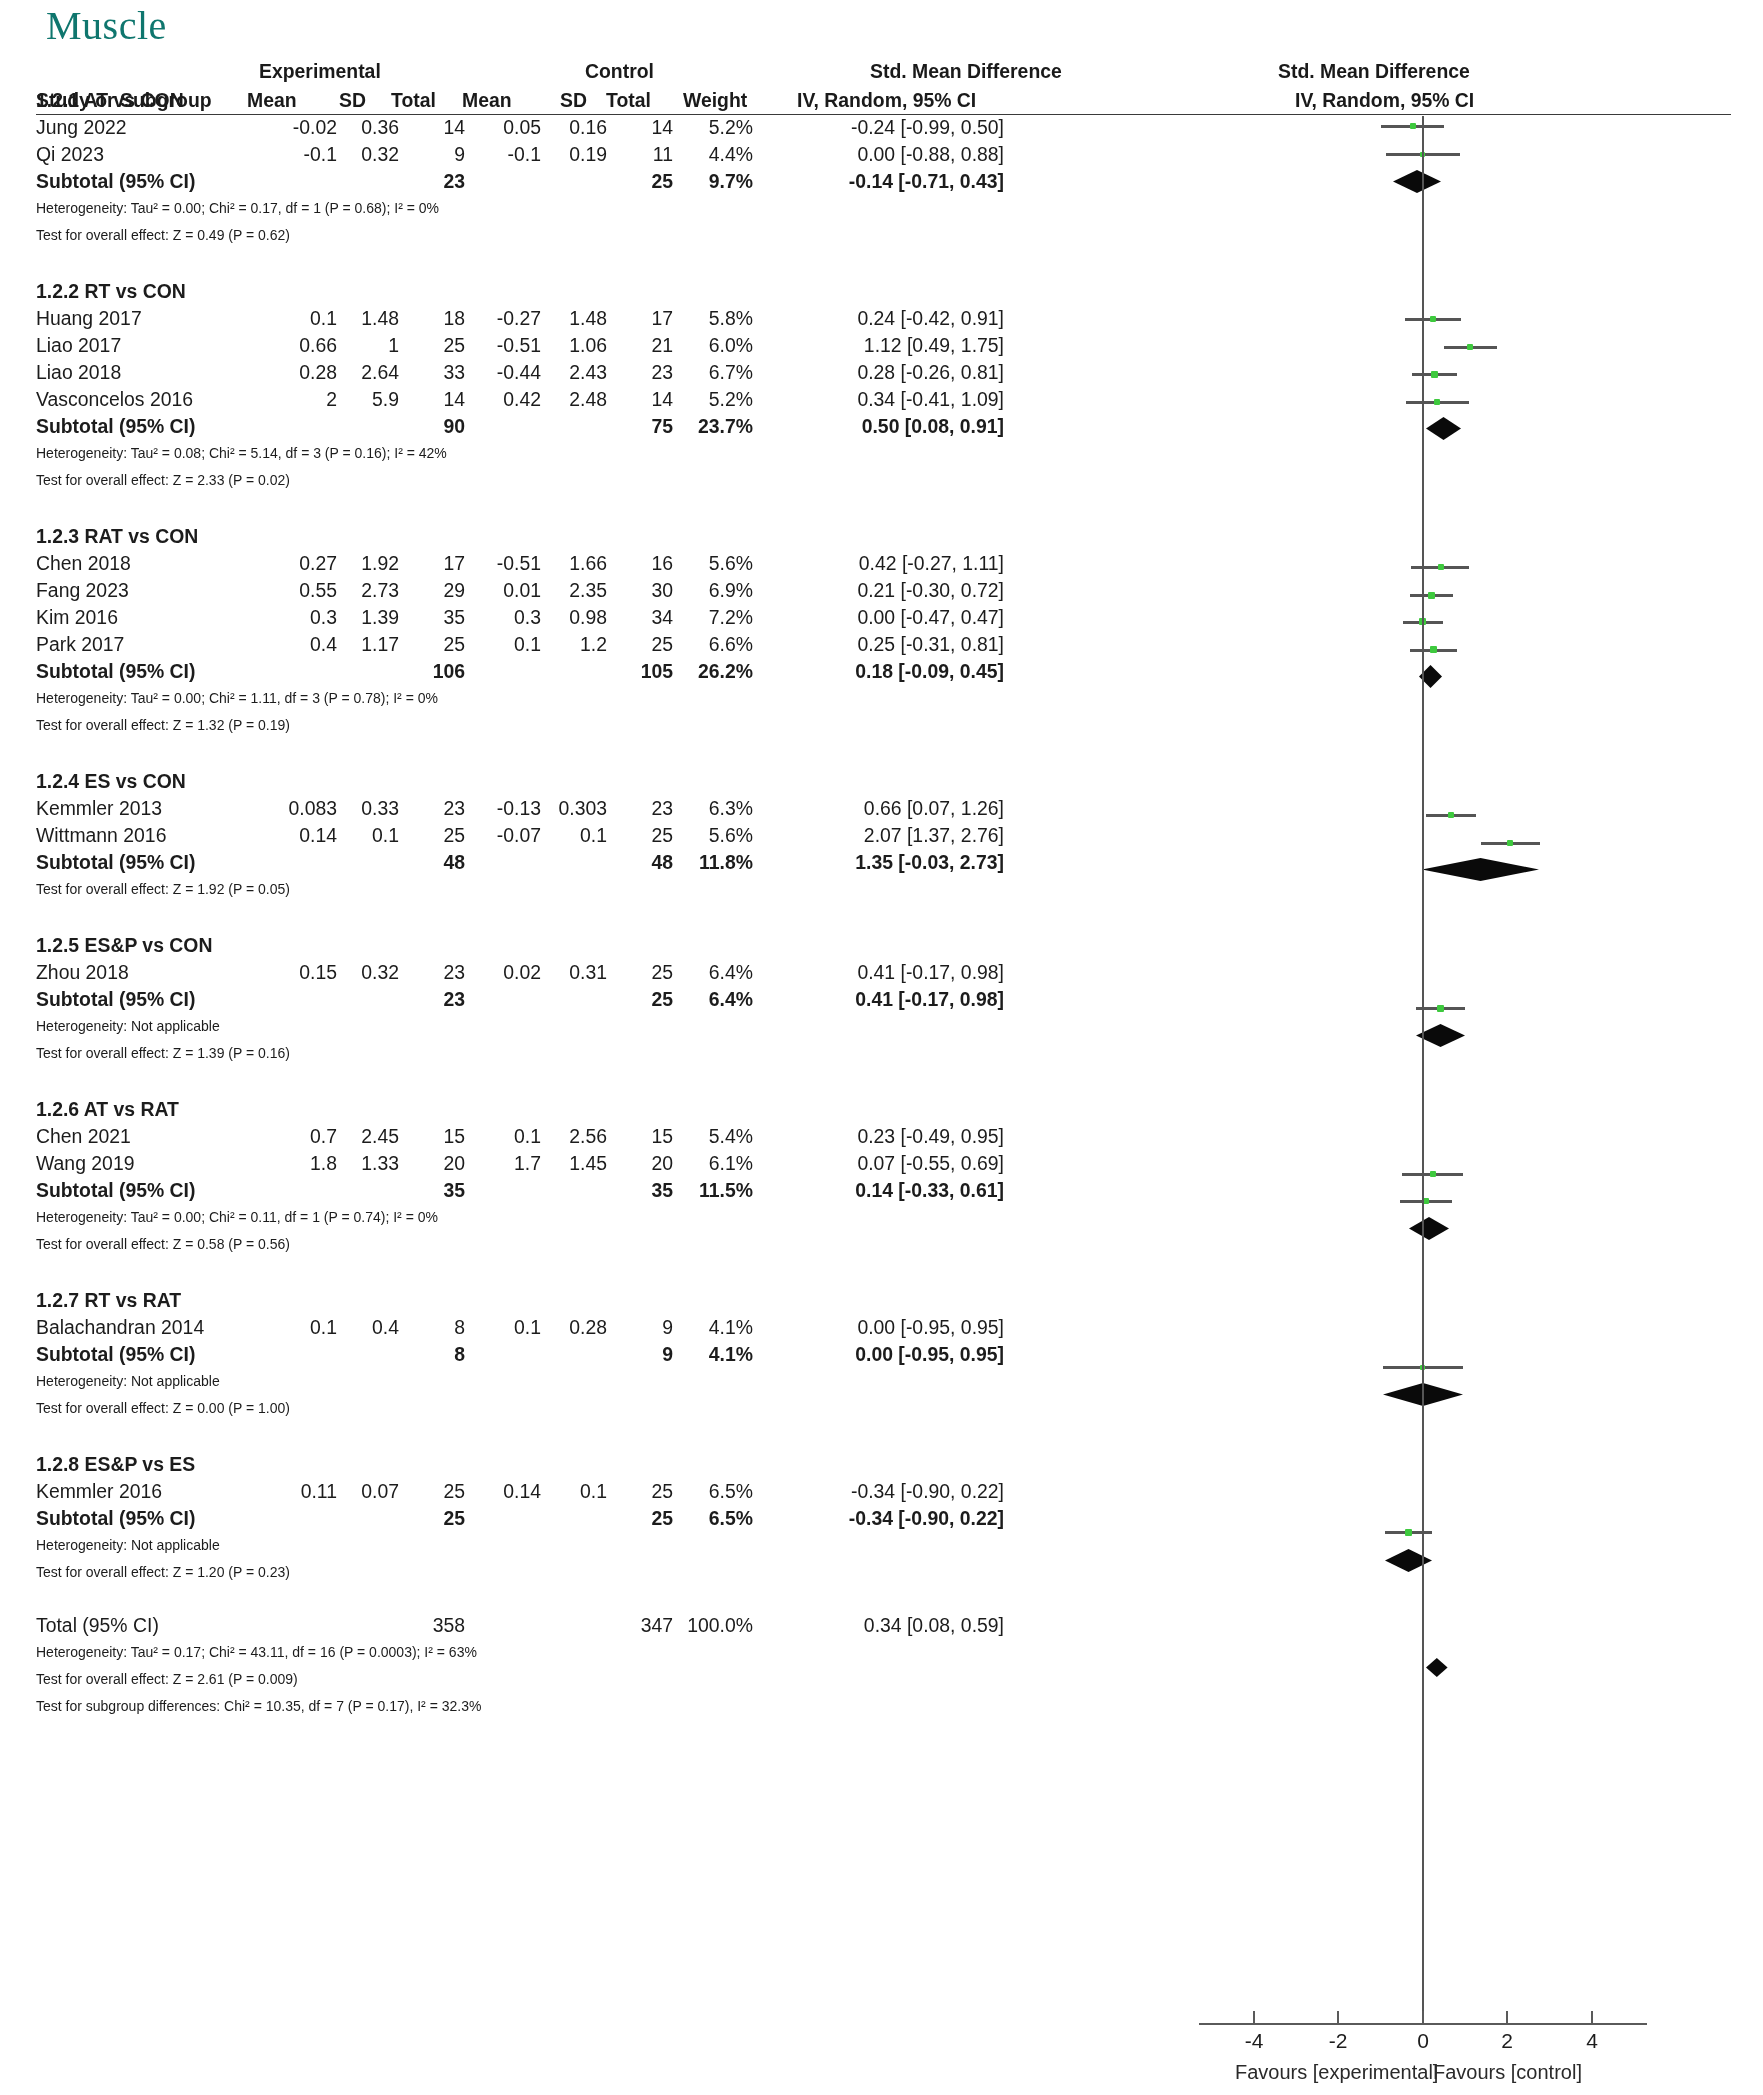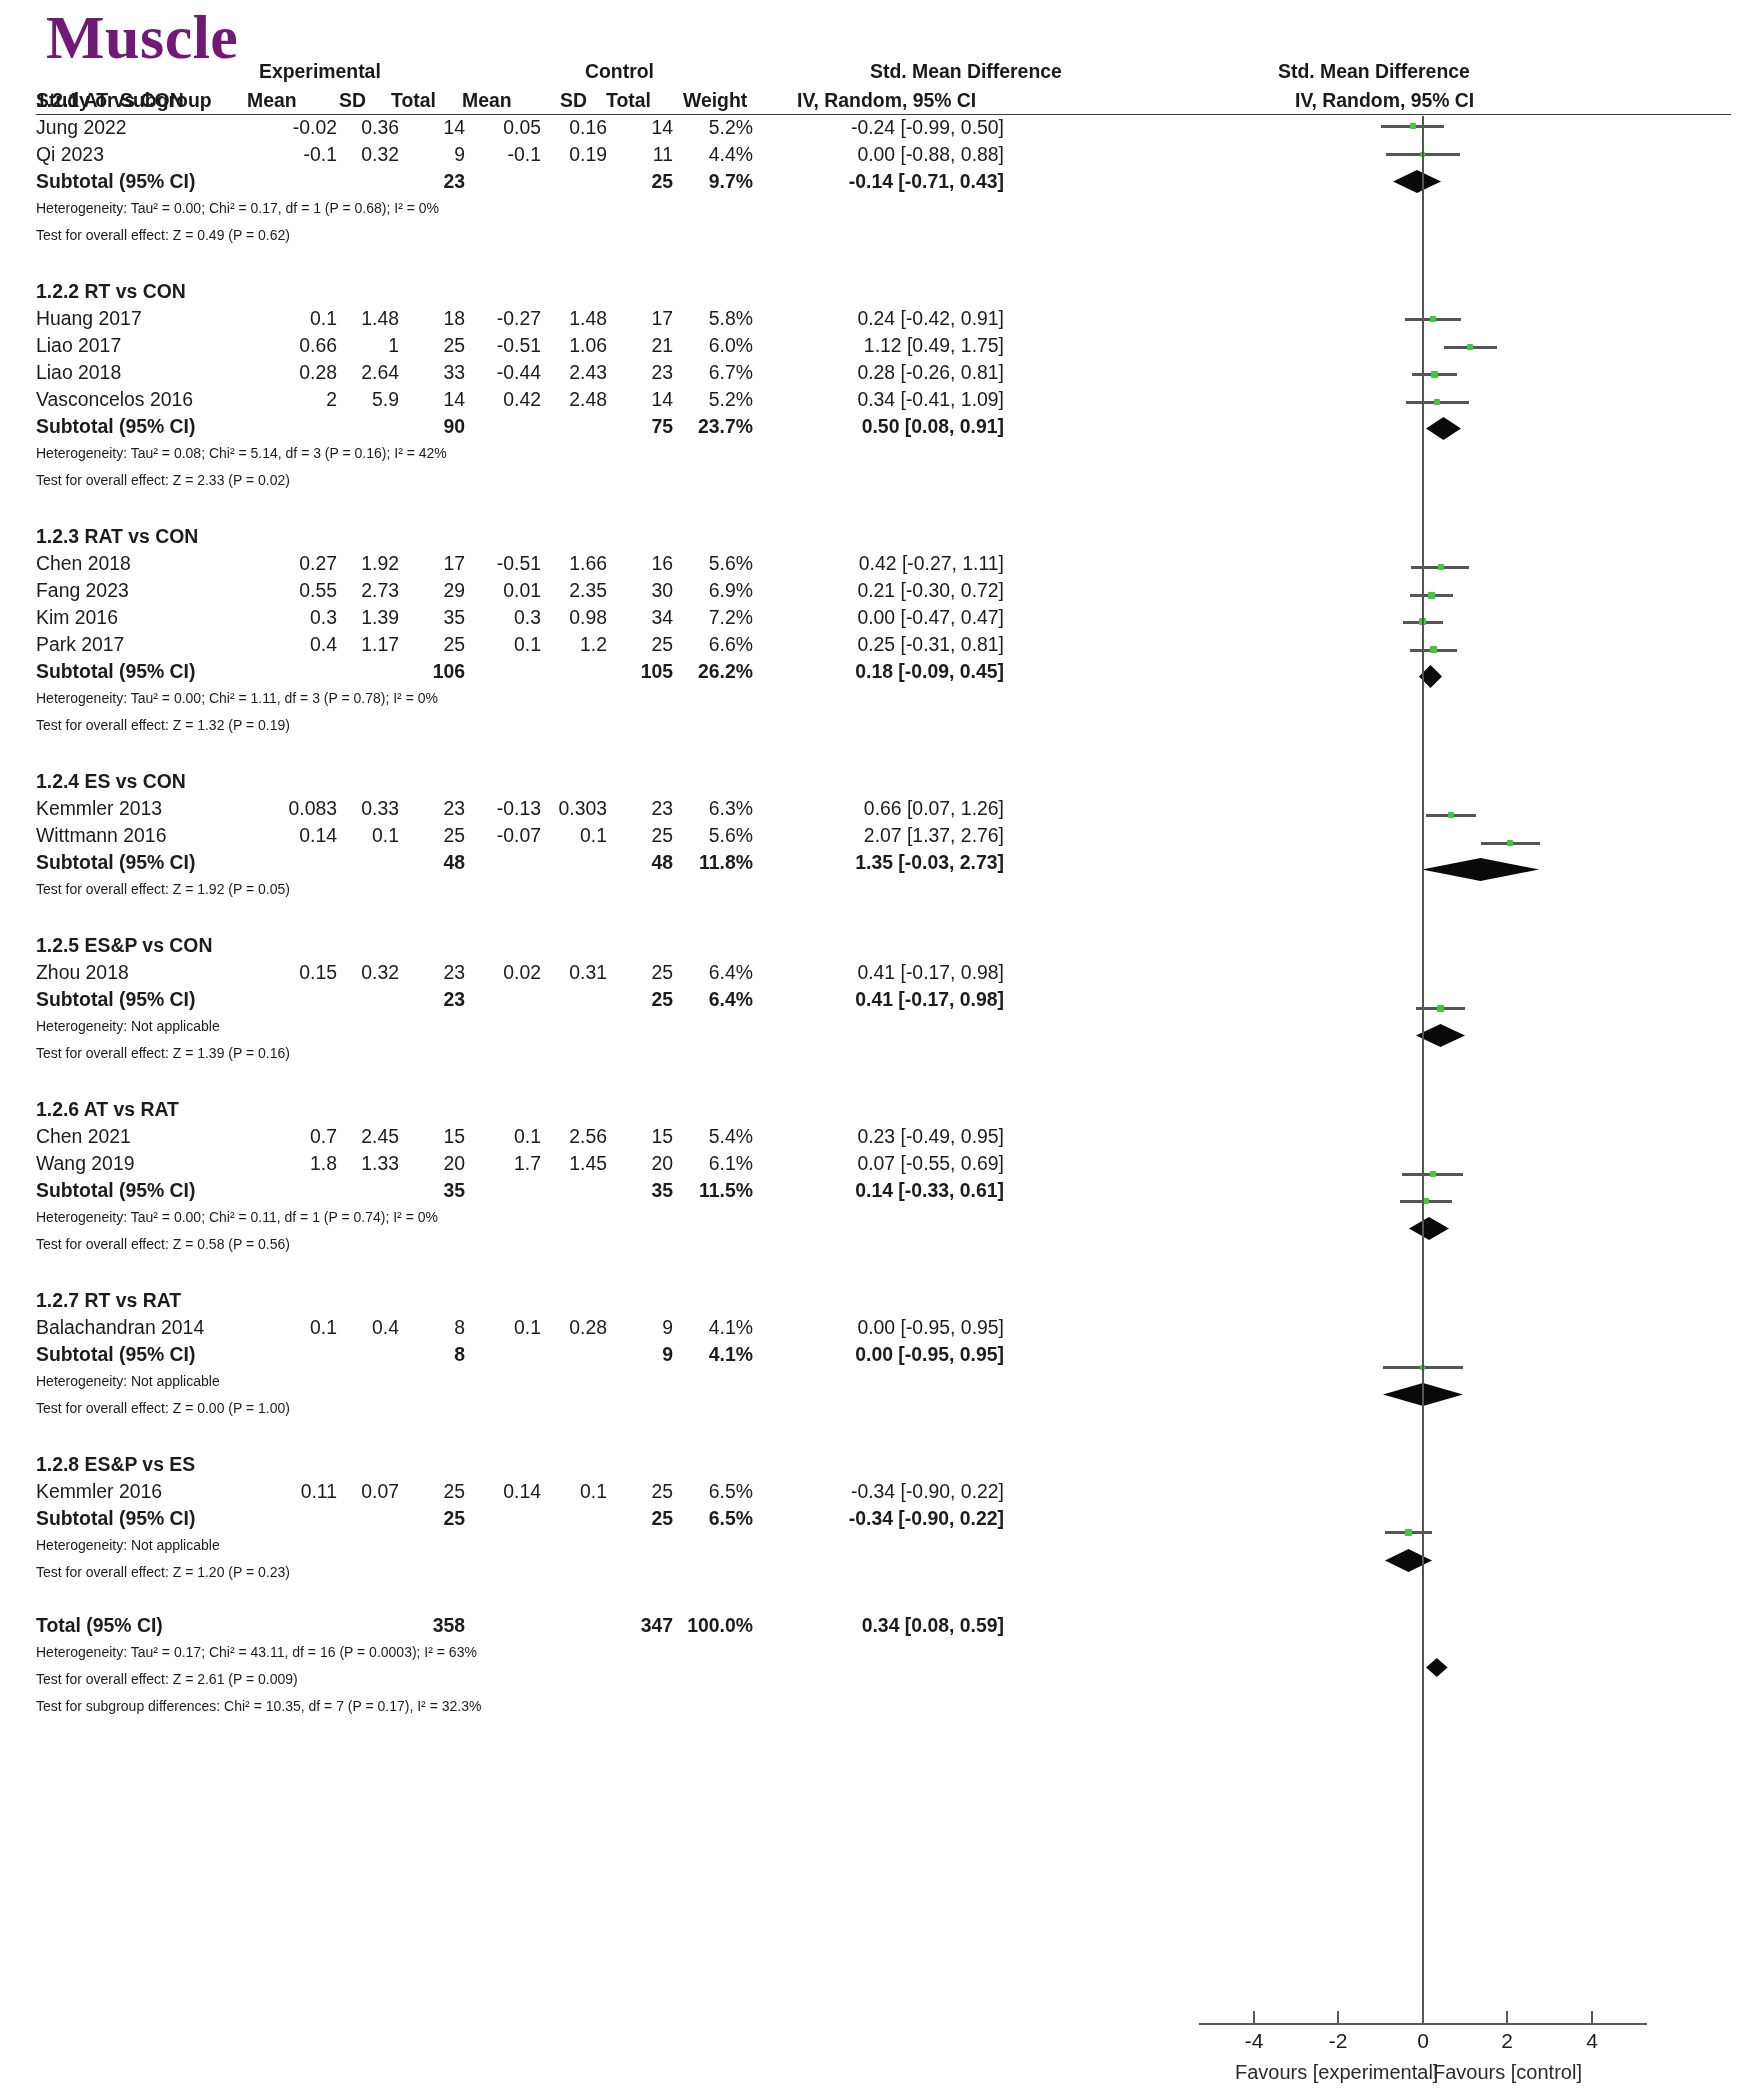--- a/index.html
+++ b/index.html
@@ -13,23 +13,23 @@
   }
   #page {
     position:relative;
     width:1763px;
     height:2095px;
   }
   .title {
     position:absolute;
     left:46px; top:2px;
     font-family:"Liberation Serif", serif;
-    font-size:62px;
-    font-weight:700;
-    color:#701a75;
+    font-size:40px;
+    font-weight:400;
+    color:#0f766e;
     letter-spacing:0.5px;
   }
 
   
   table.forest {
     position:absolute;
     left:36px; top:84px;
     border-collapse:collapse;
     font-size:19.4px;
     color:#1c1c1c;
@@ -47,21 +47,21 @@
   .c-sd1   { width:62px; text-align:right; }
   .c-tot1  { width:66px; text-align:right; }
   .c-mean2 { width:76px; text-align:right; }
   .c-sd2   { width:66px; text-align:right; }
   .c-tot2  { width:66px; text-align:right; }
   .c-wt    { width:80px; text-align:right; }
   .c-ci    { width:251px; text-align:right; padding-right:12px;}
 
   tr.grp-head td { font-weight:bold; padding-top:3px; }
   tr.subtotal td { font-weight:bold; }
-  tr.total td    { font-weight:bold; }
+  tr.total td    { font-weight:normal; }
   tr.note td     { font-size:14px; }
   tr.blank td    { height:26px; line-height:26px; }
 
   .spanall { text-align:left; }
 
   
   .hdr {
     position:absolute; left:36px; top:60px;
     width:1692px; height:58px;
     font-size:19.4px;

